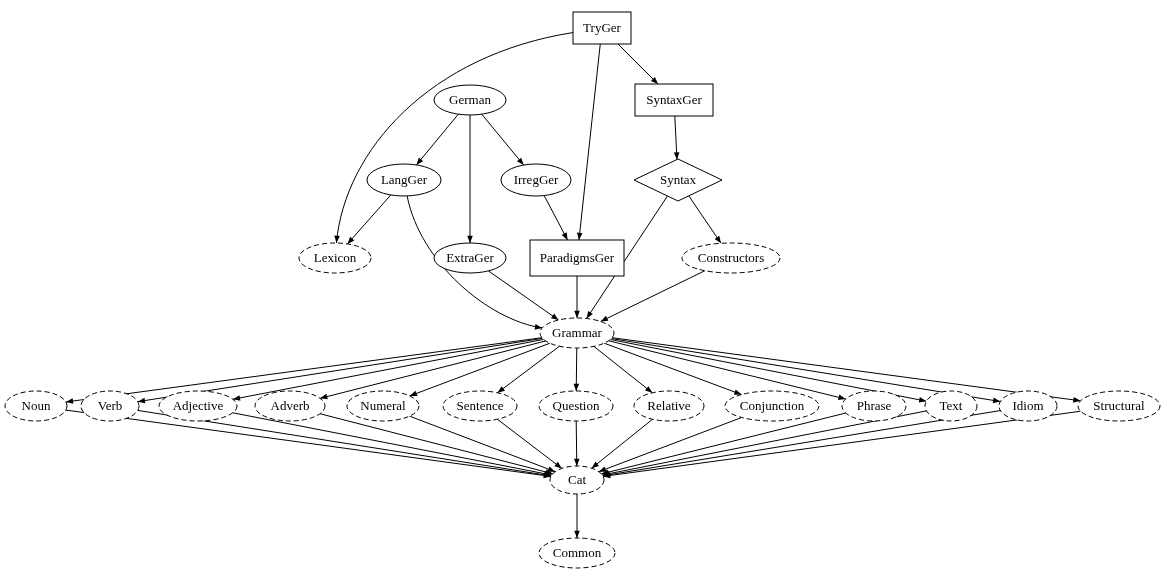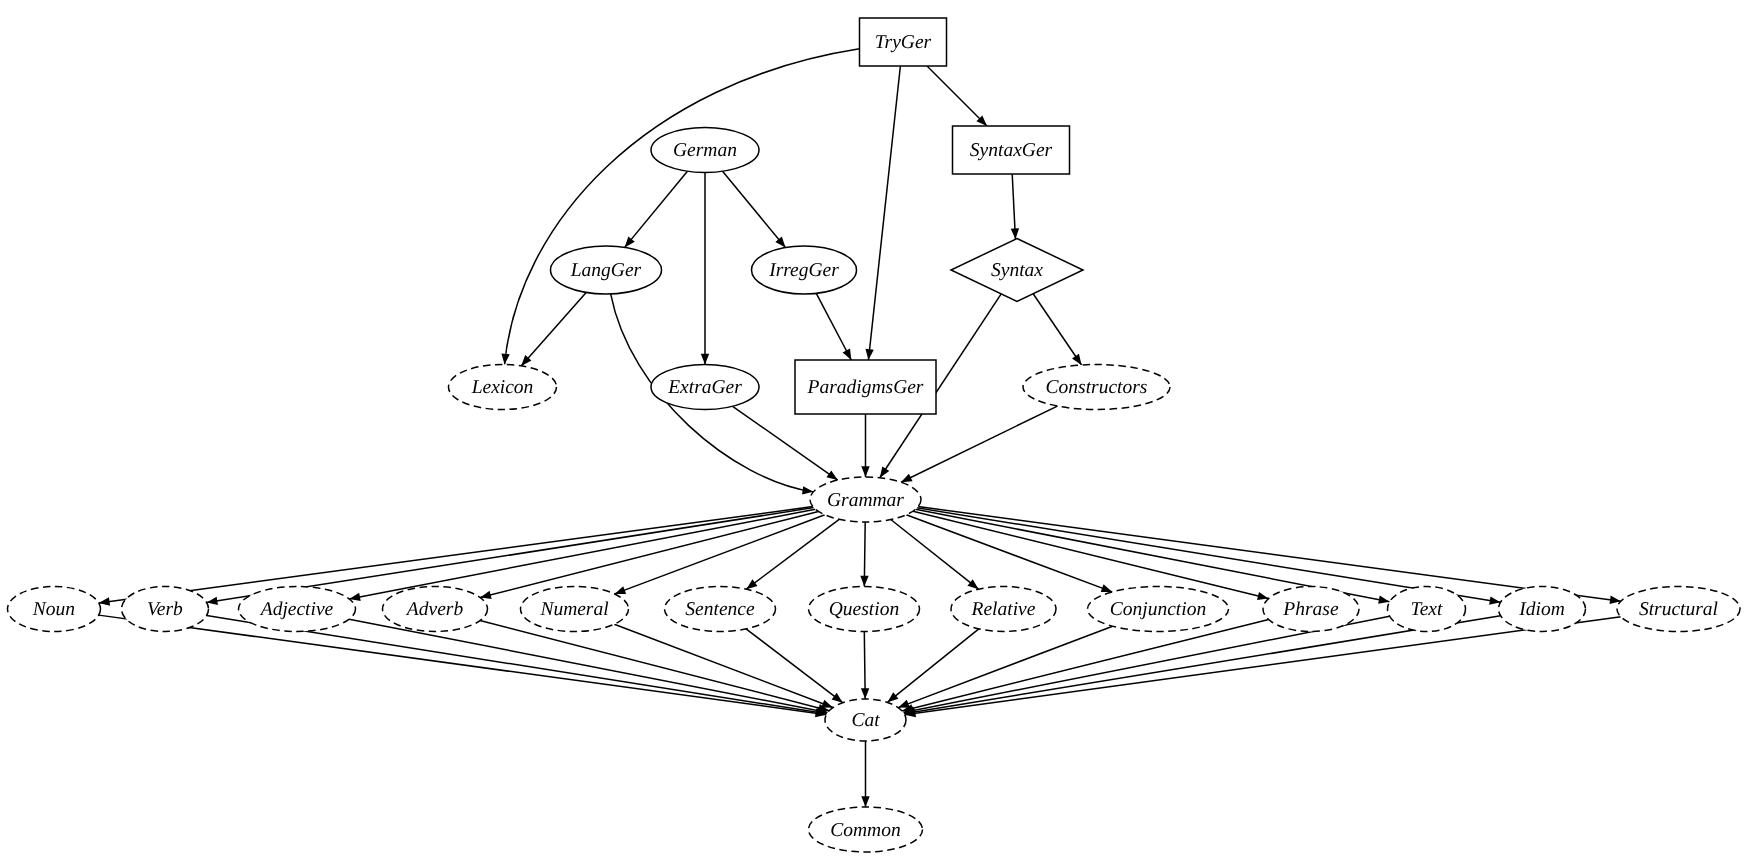--- a/index.html
+++ b/index.html
@@ -6,21 +6,20 @@
     margin: 0;
     padding: 0;
     background: #ffffff;
     width: 1167px;
     height: 578px;
     overflow: hidden;
   }
   #canvas-wrap {
     width: 928px;
     height: 578px;
-    font-style: italic;
   }
   svg text {
     font-family: "Liberation Serif", "DejaVu Serif", serif;
     font-size: 13px;
     fill: #000000;
   }
   svg path.edge {
     fill: none;
     stroke-width: 1px;
   }

